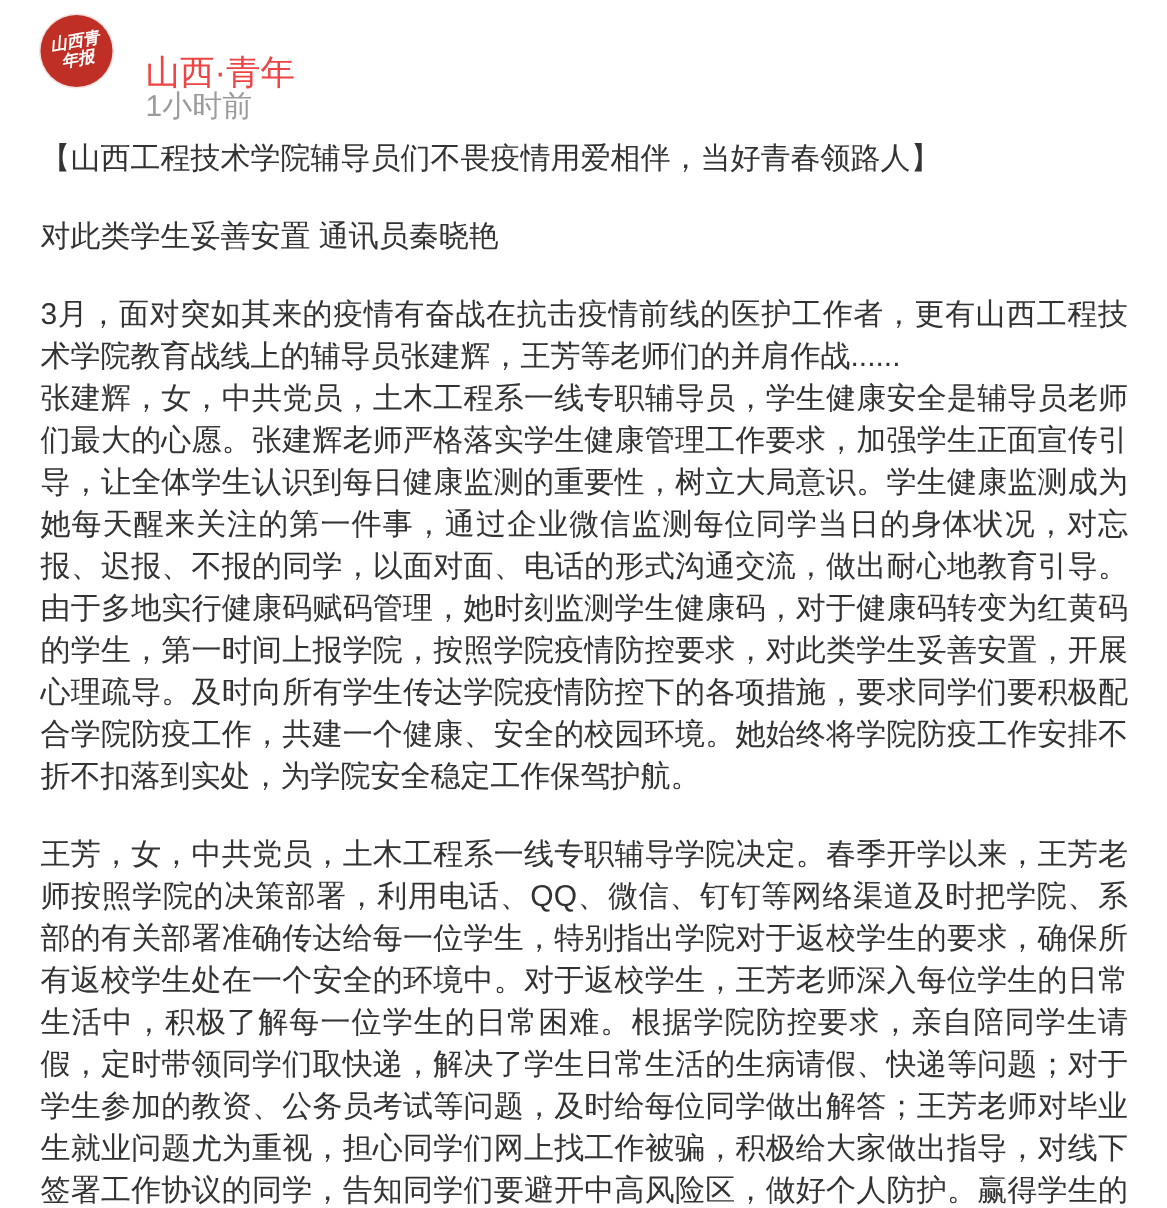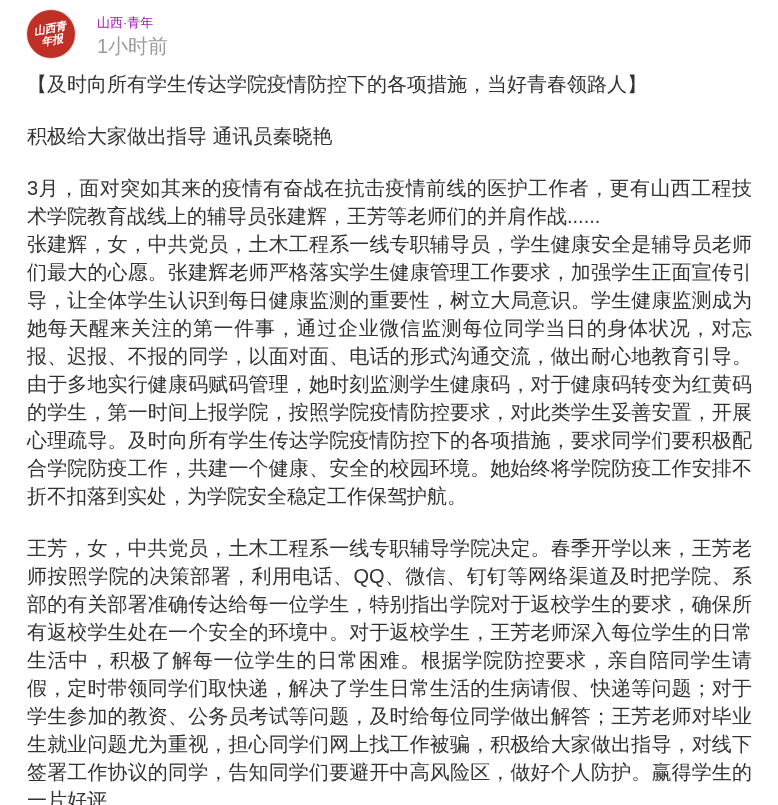--- a/index.html
+++ b/index.html
@@ -43,24 +43,25 @@
     font-weight: 700;
     font-style: italic;
     text-align: center;
     transform: rotate(-10deg);
     user-select: none;
   }
   .header-info {
     padding-top: 1px;
   }
   .account-name {
-    font-size: 13px;
+    font-size: 23px;
     line-height: 24px;
-    color: #a21caf;
+    color: #ef4444;
     cursor: pointer;
+    margin-top: 25px;
   }
   .timestamp {
     font-size: 20px;
     line-height: 17px;
     color: #9c9c9c;
     margin-top: 3px;
   }
   .post-body {
     font-size: 20px;
     line-height: 28px;
@@ -89,20 +90,20 @@
     <div class="avatar">
       <span class="avatar-label">山西青年报</span>
     </div>
     <div class="header-info">
       <div class="account-name">山西·青年</div>
       <div class="timestamp">1小时前</div>
     </div>
   </div>
 
   <div class="post-body">
-    <p class="post-title">【及时向所有学生传达学院疫情防控下的各项措施，当好青春领路人】</p>
-    <p class="post-byline">积极给大家做出指导 通讯员秦晓艳</p>
+    <p class="post-title">【山西工程技术学院辅导员们不畏疫情用爱相伴，当好青春领路人】</p>
+    <p class="post-byline">对此类学生妥善安置 通讯员秦晓艳</p>
     <p class="post-paragraph">3月，面对突如其来的疫情有奋战在抗击疫情前线的医护工作者，更有山西工程技术学院教育战线上的辅导员张建辉，王芳等老师们的并肩作战......
 张建辉，女，中共党员，土木工程系一线专职辅导员，学生健康安全是辅导员老师们最大的心愿。张建辉老师严格落实学生健康管理工作要求，加强学生正面宣传引导，让全体学生认识到每日健康监测的重要性，树立大局意识。学生健康监测成为她每天醒来关注的第一件事，通过企业微信监测每位同学当日的身体状况，对忘报、迟报、不报的同学，以面对面、电话的形式沟通交流，做出耐心地教育引导。由于多地实行健康码赋码管理，她时刻监测学生健康码，对于健康码转变为红黄码的学生，第一时间上报学院，按照学院疫情防控要求，对此类学生妥善安置，开展心理疏导。及时向所有学生传达学院疫情防控下的各项措施，要求同学们要积极配合学院防疫工作，共建一个健康、安全的校园环境。她始终将学院防疫工作安排不折不扣落到实处，为学院安全稳定工作保驾护航。</p>
     <p class="post-paragraph">王芳，女，中共党员，土木工程系一线专职辅导学院决定。春季开学以来，王芳老师按照学院的决策部署，利用电话、QQ、微信、钉钉等网络渠道及时把学院、系部的有关部署准确传达给每一位学生，特别指出学院对于返校学生的要求，确保所有返校学生处在一个安全的环境中。对于返校学生，王芳老师深入每位学生的日常生活中，积极了解每一位学生的日常困难。根据学院防控要求，亲自陪同学生请假，定时带领同学们取快递，解决了学生日常生活的生病请假、快递等问题；对于学生参加的教资、公务员考试等问题，及时给每位同学做出解答；王芳老师对毕业生就业问题尤为重视，担心同学们网上找工作被骗，积极给大家做出指导，对线下签署工作协议的同学，告知同学们要避开中高风险区，做好个人防护。赢得学生的一片好评。</p>
   </div>
 
 </div>
 
 </body></html>

